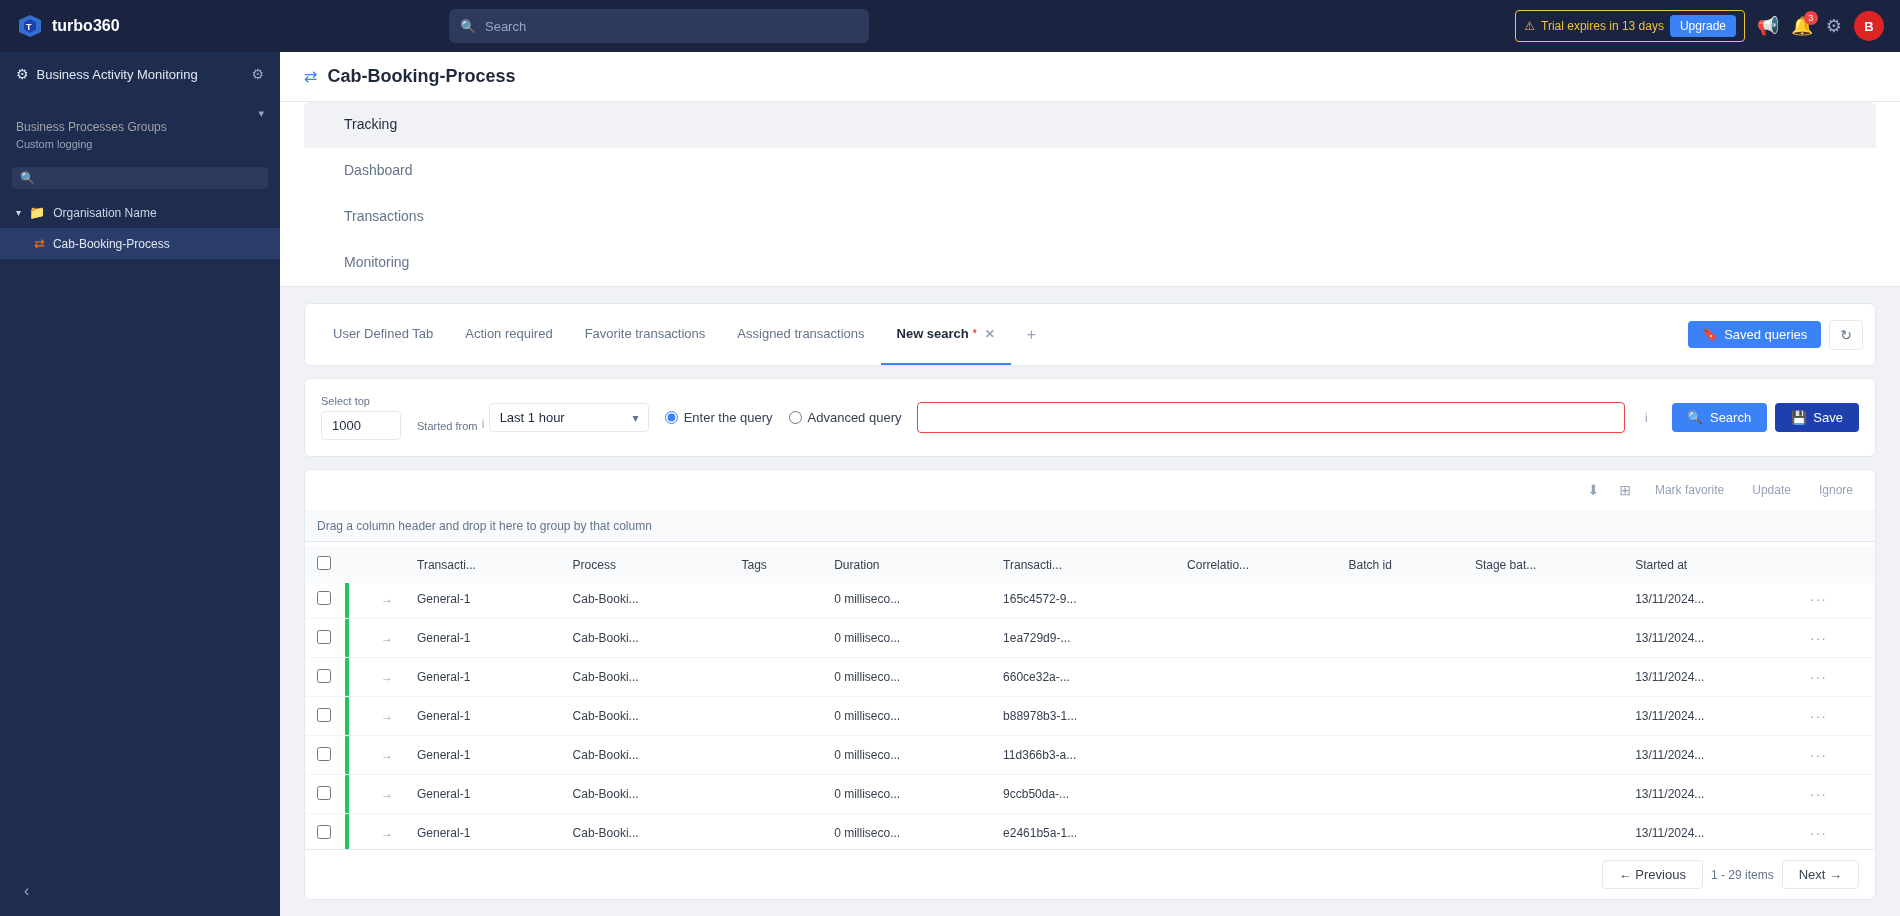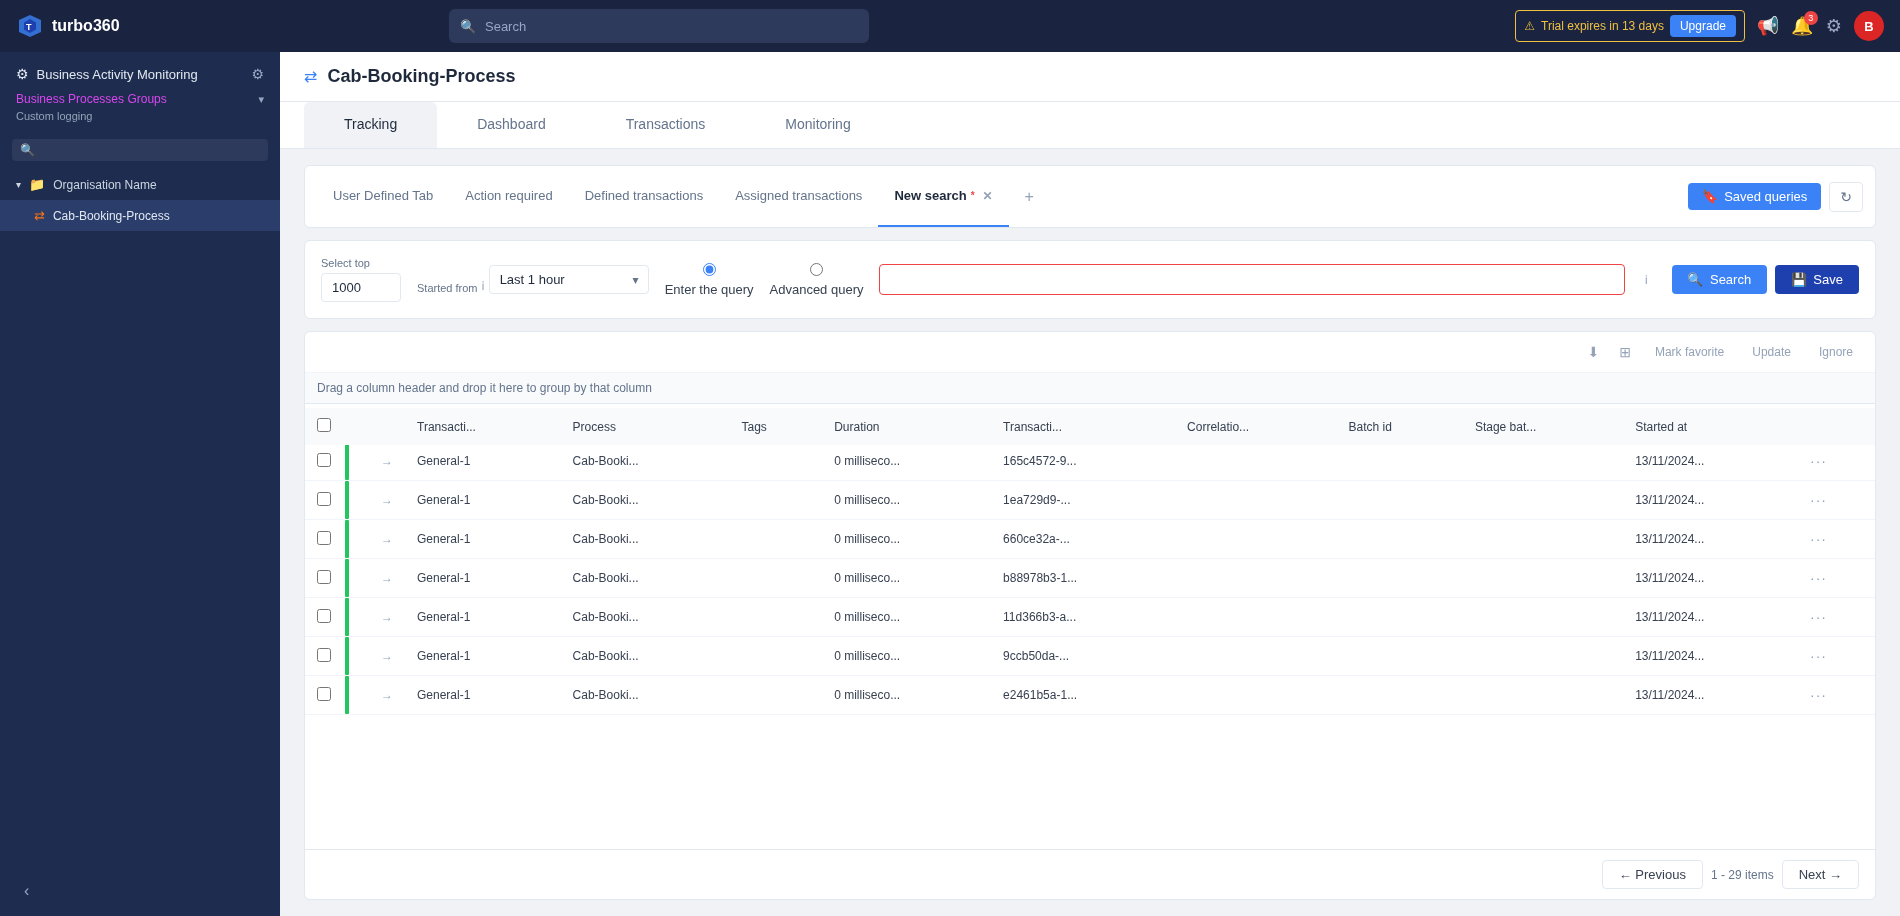--- a/index.html
+++ b/index.html
@@ -76,21 +76,21 @@
 
     
     .main-content { flex: 1; display: flex; flex-direction: column; overflow: hidden; background: #f0f2f5; }
 
     
     .page-header { background: white; padding: 14px 24px; display: flex; align-items: center; gap: 10px; border-bottom: 1px solid #e2e8f0; }
     .page-title { font-size: 18px; font-weight: 600; color: #1e293b; }
     .page-header-icon { color: #3b82f6; font-size: 16px; }
 
     
-    .tabs-bar { background: white; display: flex; border-bottom: 1px solid #e2e8f0; padding: 0 24px; }
+    .tabs-bar { background: white; display: flex; border-bottom: 1px solid #e2e8f0; padding: 0 24px; flex-direction: column; }
     .tab { padding: 14px 40px; font-size: 14px; color: #64748b; cursor: pointer; border-bottom: 2px solid transparent; white-space: nowrap; }
     .tab.active { color: #1e293b; background: #f0f2f5; border-bottom: 2px solid transparent; border-radius: 6px 6px 0 0; font-weight: 500; }
 
     
     .content-area { flex: 1; overflow: hidden; display: flex; flex-direction: column; padding: 16px 24px; gap: 12px; }
     .query-tab { padding: 22px 16px; font-size: 13px; color: #64748b; cursor: pointer; white-space: nowrap; border-bottom: 2px solid transparent; }
     .query-tab.active { color: #1e293b; border-bottom: 2px solid #3b82f6; font-weight: 700; }
     .query-tab-close { margin-left: 4px; color: #94a3b8; cursor: pointer; font-size: 12px; }
     .query-tab-add { padding: 8px 12px; color: #94a3b8; cursor: pointer; font-size: 16px; margin-left: 4px; }
     .query-tabs-right { margin-left: auto; display: flex; align-items: center; gap: 8px; }
@@ -101,21 +101,21 @@
     .search-bar { background: white; border-radius: 6px; padding: 16px 16px; border: 1px solid #e2e8f0; display: flex; flex-direction: column; gap: 12px; }
     .search-bar-top { display: flex; align-items: center; gap: 16px; }
     .select-top-group { display: flex; flex-direction: column; gap: 4px; }
     .field-label { font-size: 11px; color: #64748b; display: flex; align-items: flex-end; gap: 4px; }
     .select-input { border: 1px solid #e2e8f0; border-radius: 4px; padding: 6px 10px; font-size: 13px; color: #1e293b; background: white; min-width: 80px; }
     .started-from-group { display: flex; gap: 4px; }
     .dropdown-select { border: 1px solid #e2e8f0; border-radius: 4px; padding: 6px 32px 6px 10px; font-size: 13px; color: #1e293b; background: white; appearance: none; cursor: pointer; min-width: 160px; position: relative; }
     .dropdown-wrapper { position: relative; display: inline-block; }
     .dropdown-wrapper::after { content: '▾'; position: absolute; right: 10px; top: 50%; transform: translateY(-50%); color: #64748b; pointer-events: none; font-size: 12px; }
     .query-type-group { display: flex; align-items: center; gap: 16px; font-size: 13px; color: #374151; }
-    .radio-option { display: flex; align-items: center; gap: 6px; cursor: pointer; flex-direction: column; }
+    .radio-option { display: flex; align-items: center; gap: 6px; cursor: pointer; }
     .radio-option input { accent-color: #3b82f6; }
     .query-input { flex: 1; border: 1px solid #ef4444; border-radius: 4px; padding: 7px 12px; font-size: 13px; color: #1e293b; outline: none; min-width: 200px; }
     .search-actions { display: flex; gap: 8px; margin-left: 8px; }
     .search-btn { background: #3b82f6; color: white; border: none; border-radius: 4px; padding: 7px 16px; font-size: 13px; cursor: pointer; display: flex; align-items: center; gap: 6px; }
     .save-btn { background: #1e40af; color: white; border: none; border-radius: 4px; padding: 7px 16px; font-size: 13px; cursor: pointer; display: flex; align-items: center; gap: 6px; }
     .info-icon { color: #94a3b8; font-size: 12px; cursor: pointer; }
 
     
     .table-area { flex: 1; background: white; border-radius: 6px; border: 1px solid #e2e8f0; overflow: hidden; display: flex; flex-direction: column; }
     .table-toolbar { padding: 8px 12px; display: flex; align-items: center; justify-content: flex-end; gap: 8px; border-bottom: 1px solid #f1f5f9; }
@@ -181,21 +181,21 @@
   <div class="sidebar">
     <div class="sidebar-section-header">
       <div style="display:flex;align-items:center;gap:8px;">
         <span style="font-size:14px;">⚙</span>
         <span>Business Activity Monitoring</span>
       </div>
       <span style="color:#9aa5c4;font-size:14px;">⚙</span>
     </div>
 
     <div style="padding: 6px 16px 2px; display:flex; justify-content:space-between; align-items:center;">
-      <span style="color:#d946ef;font-size:12px;">Business Processes Groups</span>
+      <span style="color:#a3a3a3;font-size:12px;margin-top:28px;">Business Processes Groups</span>
       <span style="color:#9aa5c4;font-size:11px;">▾</span>
     </div>
     <div style="padding: 0 16px 8px;">
       <span style="color:#94a3b8;font-size:11px;">Custom logging</span>
     </div>
 
     <div class="sidebar-search">
       <div class="sidebar-search-inner">
         <span style="font-size:12px;">🔍</span>
         <input type="text" style="background: none; border: none; color: rgb(154, 165, 196); outline: none; font-size: 12px; width: 100%;" placeholder="">
@@ -230,21 +230,21 @@
       <div class="tab">Dashboard</div>
       <div class="tab">Transactions</div>
       <div class="tab">Monitoring</div>
     </div>
 
     <div class="content-area">
 
       <div style="display:flex;align-items:center;gap:0;background:white;border-radius:6px;border:1px solid #e2e8f0;padding:0 12px;">
         <div class="query-tab">User Defined Tab</div>
         <div class="query-tab">Action required</div>
-        <div class="query-tab">Defined transactions</div>
+        <div class="query-tab">Favorite transactions</div>
         <div class="query-tab">Assigned transactions</div>
         <div class="query-tab active" style="display:flex;align-items:center;gap:4px;">
           <span>New search</span>
           <span style="color:#ef4444;font-size:10px;">*</span>
           <span class="query-tab-close">✕</span>
         </div>
         <span class="query-tab-add">+</span>
 
         <div class="query-tabs-right">
           <button class="saved-queries-btn">

